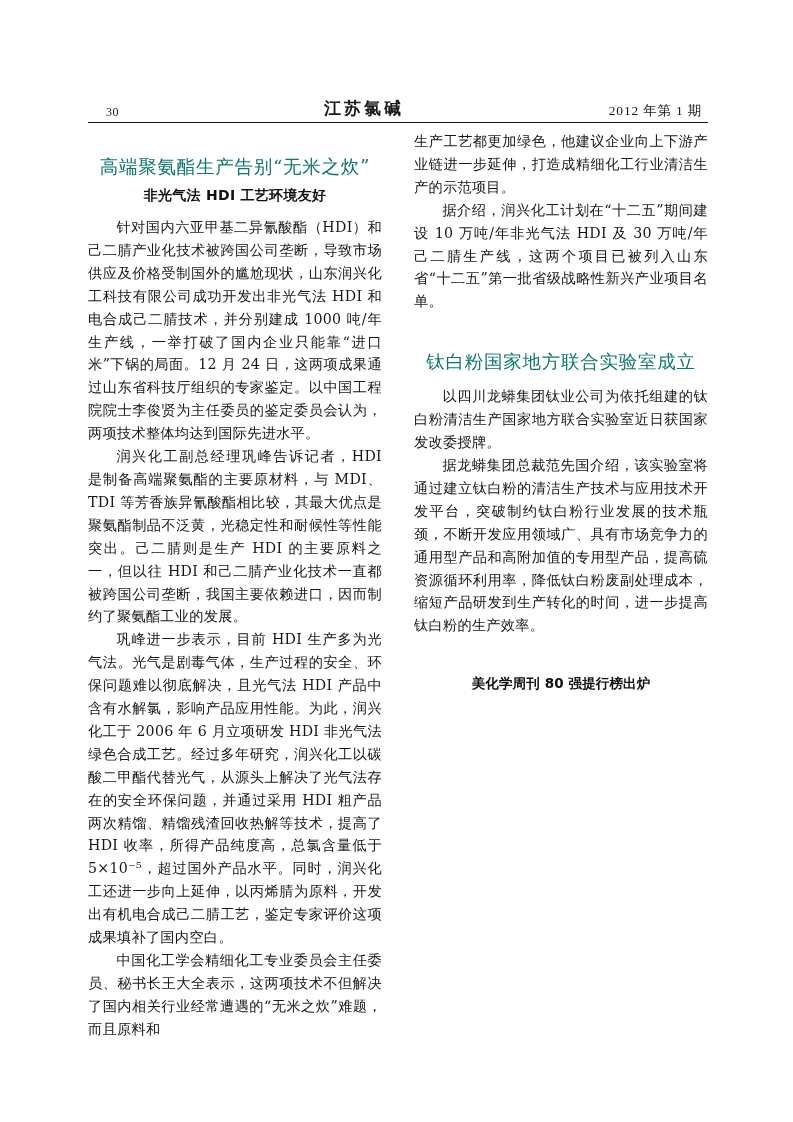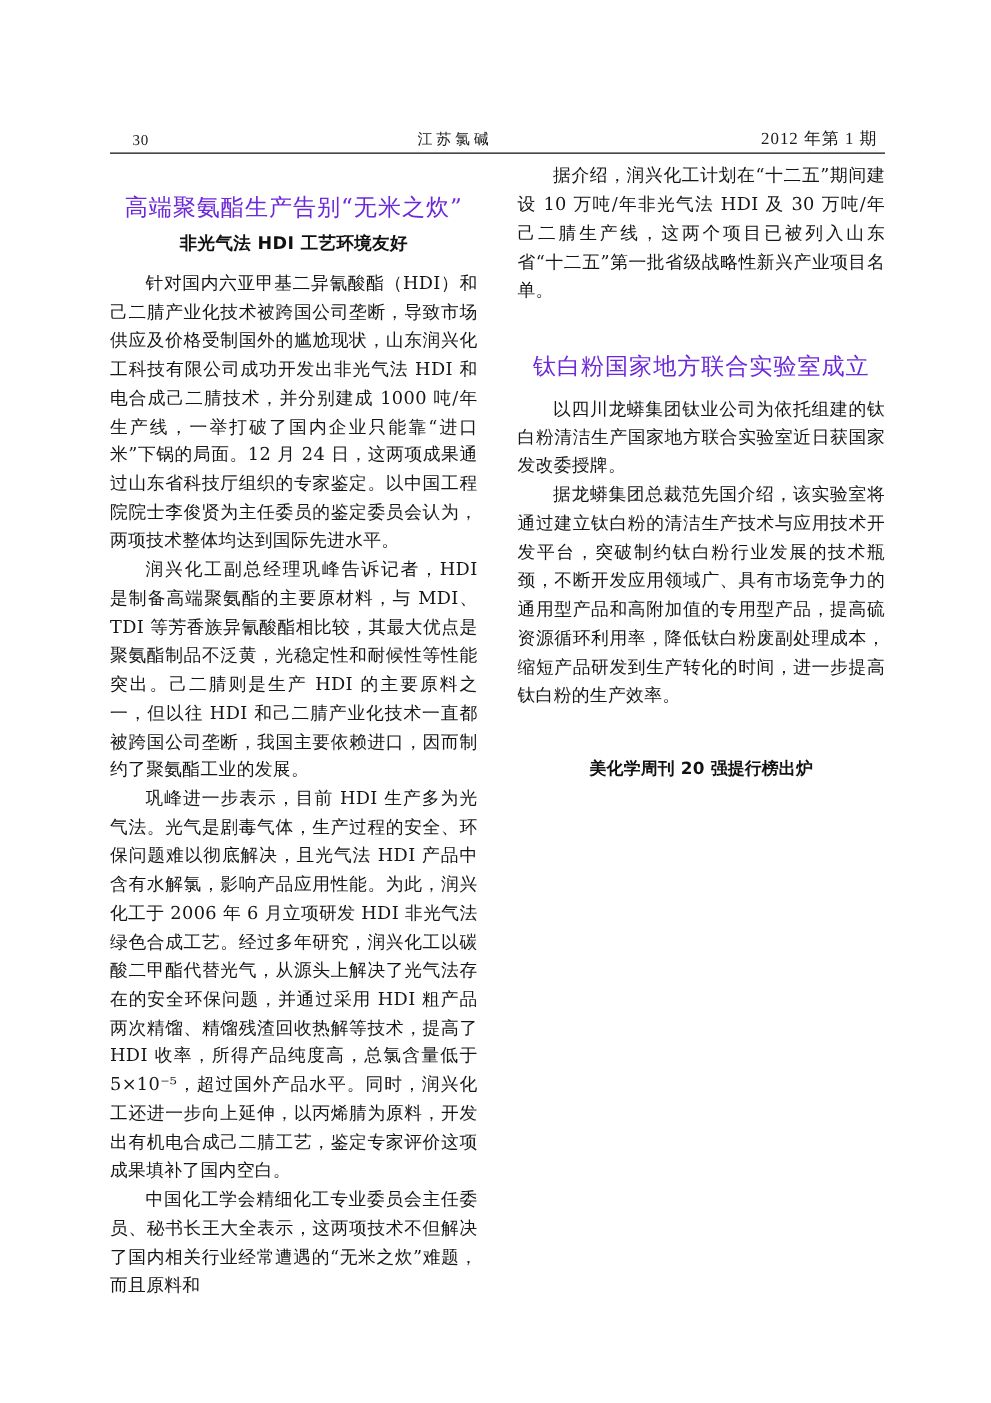--- a/index.html
+++ b/index.html
@@ -35,23 +35,23 @@
     letter-spacing: 0.5px;
     color: #1a1a1a;
   }
   #running-head .folio {
     font-family: "Liberation Serif", serif;
     font-size: 12px;
     padding-left: 18px;
   }
   #running-head .journal {
     font-family: "DejaVu Serif", serif;
-    font-size: 12px;
+    font-size: 17px;
     letter-spacing: 3px;
-    font-weight: 400;
+    font-weight: 700;
     text-align: center;
   }
   #running-head .issue {
     font-family: "Liberation Serif", serif;
     font-size: 13.5px;
     letter-spacing: 0.8px;
     padding-right: 6px;
   }
   #head-rule {
     position: absolute;
@@ -93,21 +93,21 @@
   
   .article-title {
     margin: 0;
     padding: 0;
     text-align: center;
     font-family: "DejaVu Serif", "Liberation Serif", serif;
     font-size: 18.5px;
     font-weight: 500;
     line-height: 30px;
     letter-spacing: 0.04em;
-    color: #6d28d9;
+    color: #0f766e;
   }
   .article-subtitle {
     margin: 0;
     padding: 0;
     text-align: center;
     font-family: "DejaVu Sans", "Liberation Sans", sans-serif;
     font-size: 14px;
     font-weight: bold;
     line-height: 26px;
     letter-spacing: 0.02em;
@@ -154,34 +154,35 @@
       <div class="gap-after-title"></div>
 
       <p class="para indent">针对国内六亚甲基二异氰酸酯（HDI）和己二腈产业化技术被跨国公司垄断，导致市场供应及价格受制国外的尴尬现状，山东润兴化工科技有限公司成功开发出非光气法 HDI 和电合成己二腈技术，并分别建成 1000 吨/年生产线，一举打破了国内企业只能靠“进口米”下锅的局面。12 月 24 日，这两项成果通过山东省科技厅组织的专家鉴定。以中国工程院院士李俊贤为主任委员的鉴定委员会认为，两项技术整体均达到国际先进水平。</p>
       <p class="para indent">润兴化工副总经理巩峰告诉记者，HDI 是制备高端聚氨酯的主要原材料，与 MDI、TDI 等芳香族异氰酸酯相比较，其最大优点是聚氨酯制品不泛黄，光稳定性和耐候性等性能突出。己二腈则是生产 HDI 的主要原料之一，但以往 HDI 和己二腈产业化技术一直都被跨国公司垄断，我国主要依赖进口，因而制约了聚氨酯工业的发展。</p>
       <p class="para indent">巩峰进一步表示，目前 HDI 生产多为光气法。光气是剧毒气体，生产过程的安全、环保问题难以彻底解决，且光气法 HDI 产品中含有水解氯，影响产品应用性能。为此，润兴化工于 2006 年 6 月立项研发 HDI 非光气法绿色合成工艺。经过多年研究，润兴化工以碳酸二甲酯代替光气，从源头上解决了光气法存在的安全环保问题，并通过采用 HDI 粗产品两次精馏、精馏残渣回收热解等技术，提高了 HDI 收率，所得产品纯度高，总氯含量低于 5×10⁻⁵，超过国外产品水平。同时，润兴化工还进一步向上延伸，以丙烯腈为原料，开发出有机电合成己二腈工艺，鉴定专家评价这项成果填补了国内空白。</p>
       <p class="para indent">中国化工学会精细化工专业委员会主任委员、秘书长王大全表示，这两项技术不但解决了国内相关行业经常遭遇的“无米之炊”难题，而且原料和</p>
     </div>
 
     <div class="column">
 
+      <p class="para">生产工艺都更加绿色，他建议企业向上下游产业链进一步延伸，打造成精细化工行业清洁生产的示范项目。</p>
       <p class="para indent">据介绍，润兴化工计划在“十二五”期间建设 10 万吨/年非光气法 HDI 及 30 万吨/年己二腈生产线，这两个项目已被列入山东省“十二五”第一批省级战略性新兴产业项目名单。</p>
 
       <div class="gap-block-lg"></div>
 
       <h2 class="article-title">钛白粉国家地方联合实验室成立</h2>
 
       <div class="gap-after-title"></div>
 
       <p class="para indent">以四川龙蟒集团钛业公司为依托组建的钛白粉清洁生产国家地方联合实验室近日获国家发改委授牌。</p>
       <p class="para indent">据龙蟒集团总裁范先国介绍，该实验室将通过建立钛白粉的清洁生产技术与应用技术开发平台，突破制约钛白粉行业发展的技术瓶颈，不断开发应用领域广、具有市场竞争力的通用型产品和高附加值的专用型产品，提高硫资源循环利用率，降低钛白粉废副处理成本，缩短产品研发到生产转化的时间，进一步提高钛白粉的生产效率。</p>
 
       <div class="gap-block-lg"></div>
 
-      <h3 class="article-kicker">美化学周刊 20 强提行榜出炉</h3>
+      <h3 class="article-kicker">美化学周刊 80 强提行榜出炉</h3>
 
       <div class="gap-after-title"></div>
 
 
     </div>
 
   </div>
 </div>
 
 </body></html>

